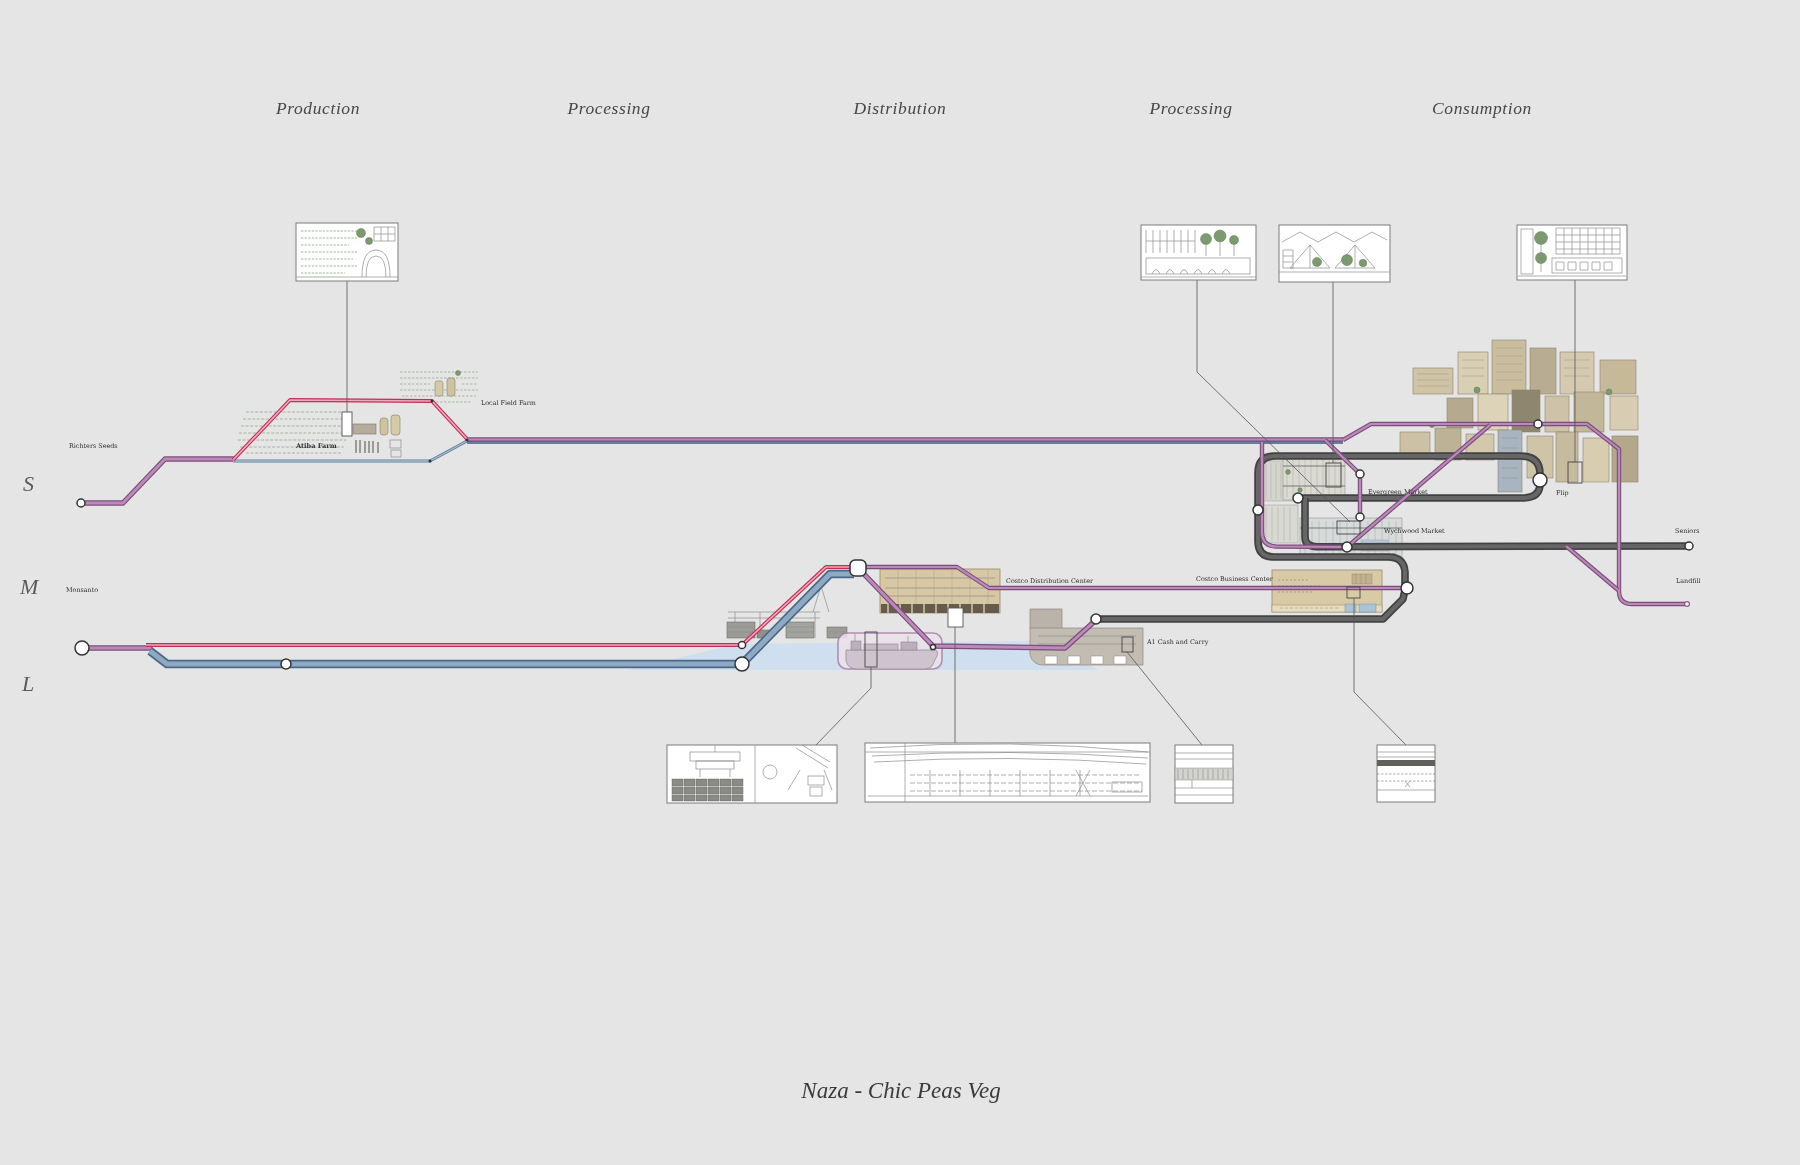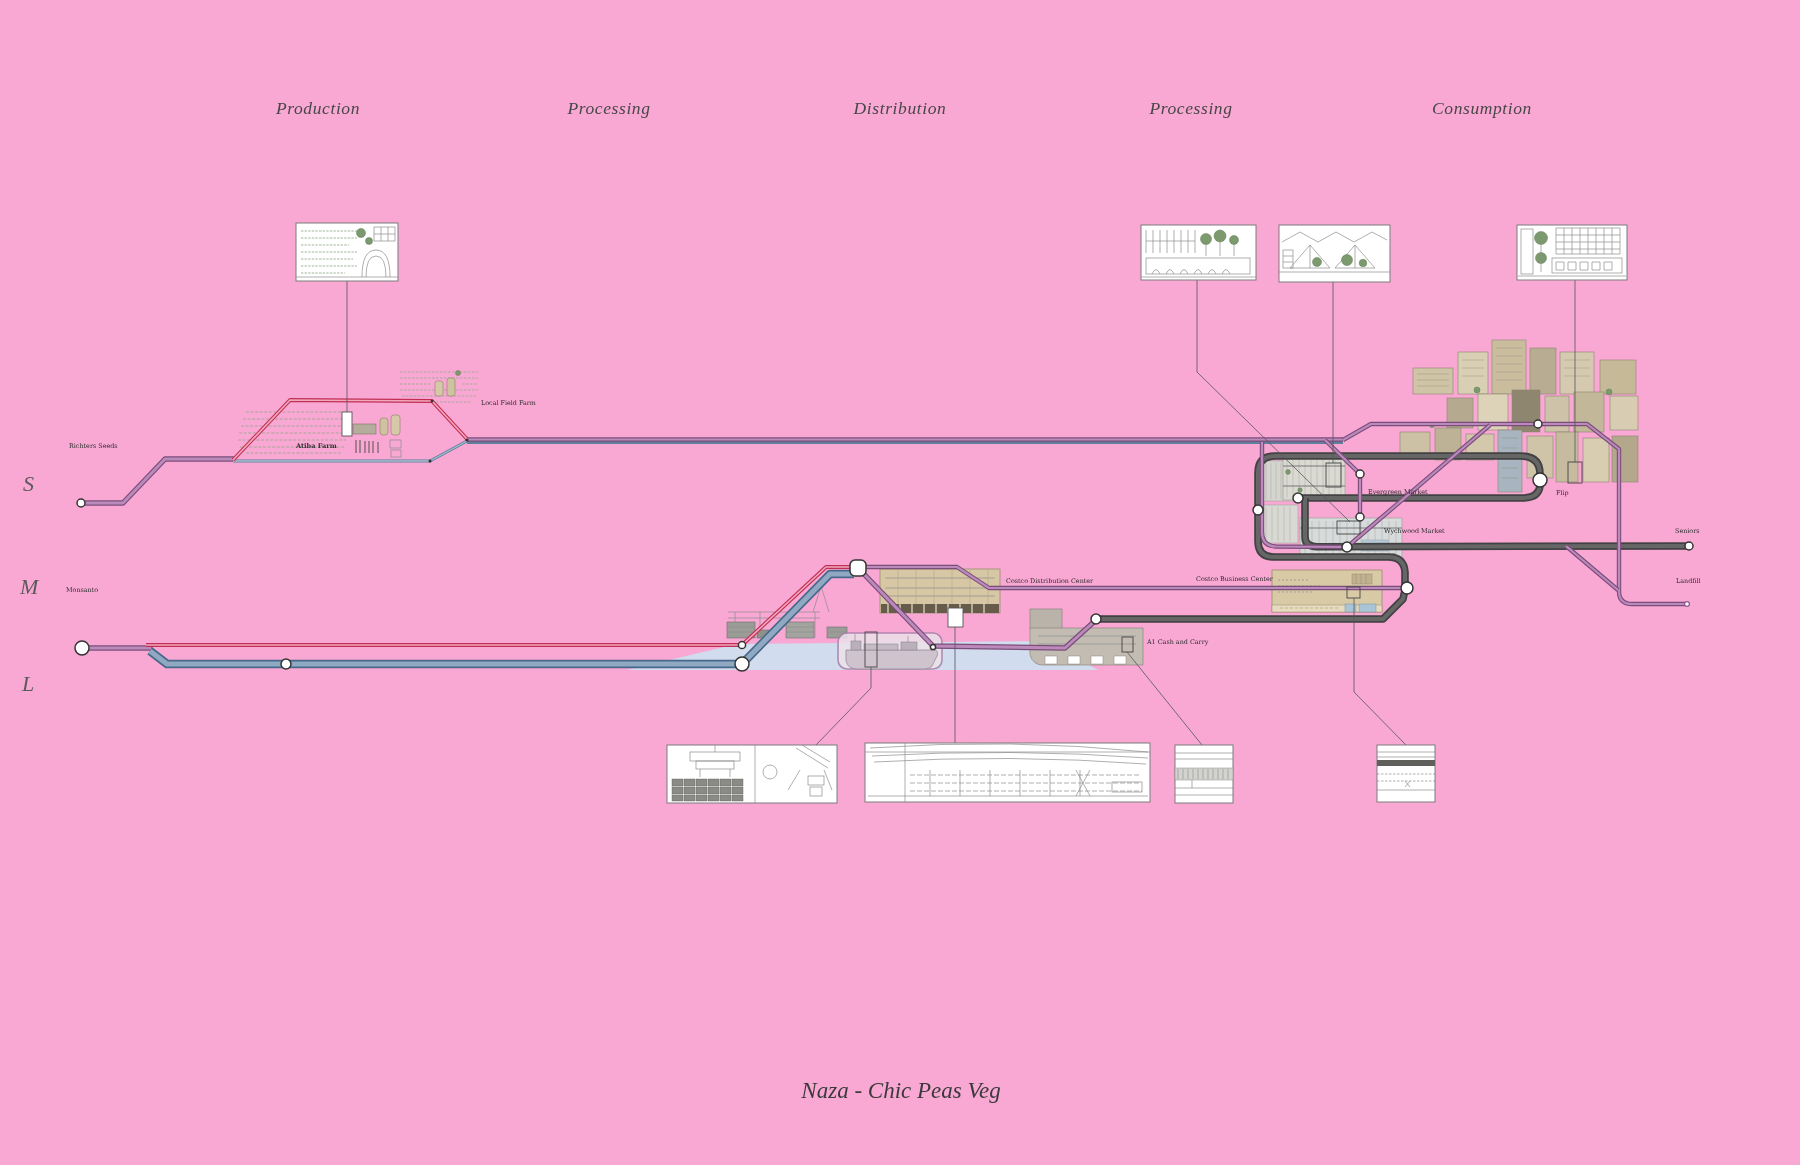--- a/index.html
+++ b/index.html
@@ -1,16 +1,16 @@
 <!DOCTYPE html>
 <html><head>
 <meta charset="utf-8">
 <style>
   html,body{margin:0;padding:0;background:#ffffff;}
-  #stage{position:relative;width:1800px;height:1165px;background:#f9a8d4;overflow:hidden;}
+  #stage{position:relative;width:1800px;height:1165px;background:#e5e5e5;overflow:hidden;}
   svg{display:block}
   .stageh{font:italic 17.5px "Liberation Serif",serif;fill:#474747;letter-spacing:.6px;text-anchor:middle}
   .scaleh{font:italic 22px "Liberation Serif",serif;fill:#5a5a5a}
   .lbl{font:6.4px "DejaVu Serif",serif;fill:#2b2b2b}
   .lblb{font:bold 6.6px "DejaVu Serif",serif;fill:#333}
   .ttl{font:italic 23px "Liberation Serif",serif;fill:#3a3a3a;text-anchor:middle}
   .op{fill:none;stroke:#7a4d7a;stroke-width:5.4;stroke-linejoin:round;stroke-linecap:round}
   .ip{fill:none;stroke:#bb8abb;stroke-width:3;stroke-linejoin:round;stroke-linecap:round}
   .opt{fill:none;stroke:#7a4d7a;stroke-width:4.4;stroke-linejoin:round}
   .ipt{fill:none;stroke:#bb8abb;stroke-width:2.2;stroke-linejoin:round}

